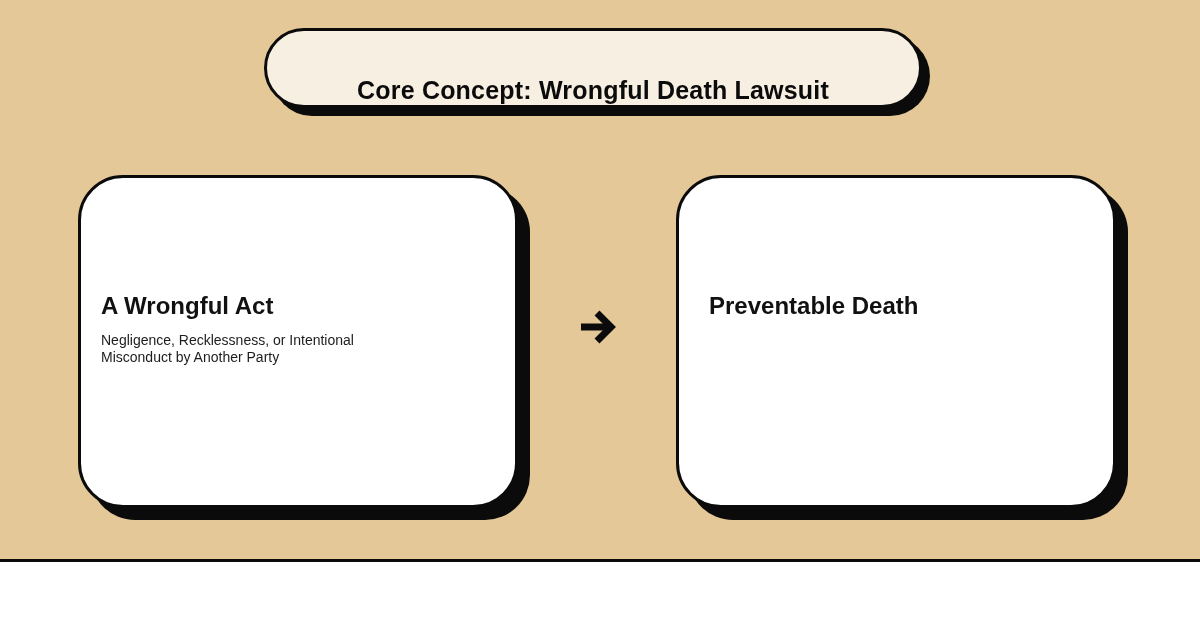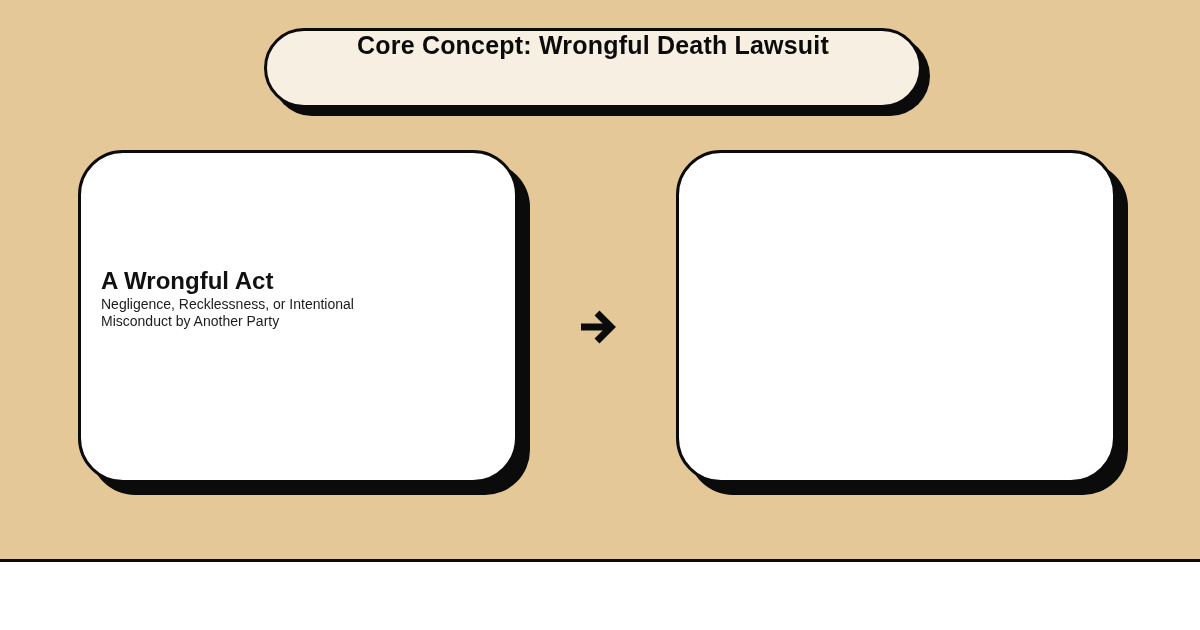--- a/index.html
+++ b/index.html
@@ -34,32 +34,32 @@
     position: absolute;
     left: 264px;
     top: 28px;
     width: 658px;
     height: 80px;
     background: #f8efe3;
     border: 3px solid #0b0b0b;
     border-radius: 40px;
     box-shadow: 8px 8px 0 0 #0b0b0b;
     display: flex;
-    align-items: flex-start;
+    align-items: flex-end;
     justify-content: center;
   }
   .pill-title {
     font-size: 25px;
     font-weight: bold;
     color: #0b0b0b;
     letter-spacing: 0.2px;
   }
   .card {
     position: absolute;
-    top: 150px;
+    top: 175px;
     width: 440px;
     height: 333px;
     background: #ffffff;
     border: 3px solid #0b0b0b;
     border-radius: 45px;
     box-shadow: 12px 12px 0 0 #0b0b0b;
   }
   .card-left  { left: 78px;  }
   .card-right { left: 676px; }
   .card-content {
@@ -70,20 +70,21 @@
   }
   .card-left  .card-content { padding-left: 20px; padding-right: 28px; }
   .card-right .card-content { padding-left: 30px; padding-right: 32px; }
   .card-title {
     font-size: 24px;
     font-weight: bold;
     color: #111111;
     line-height: 1.3;
   }
   .card-desc {
+    margin-top: 11px;
     font-size: 14px;
     line-height: 17px;
     color: #1c1c1c;
   }
   .card-left  .card-desc { max-width: 312px; }
   .card-right .card-desc { max-width: 382px; }
   .arrow {
     position: absolute;
     left: 578px;
     top: 308px;
@@ -116,16 +117,17 @@
 
   <div class="arrow">
     <svg width="40" height="38" viewBox="0 0 40 38" xmlns="http://www.w3.org/2000/svg">
       <path d="M3 19 L30 19" stroke="#0b0b0b" stroke-width="7" fill="none"></path>
       <path d="M19 5 L33 19 L19 33" stroke="#0b0b0b" stroke-width="7" fill="none" stroke-linejoin="miter"></path>
     </svg>
   </div>
 
   <div class="card card-right">
     <div class="card-content">
+      <div class="card-title">Preventable Death</div>
     </div>
   </div>
 
 </div>
 
 </body></html>

